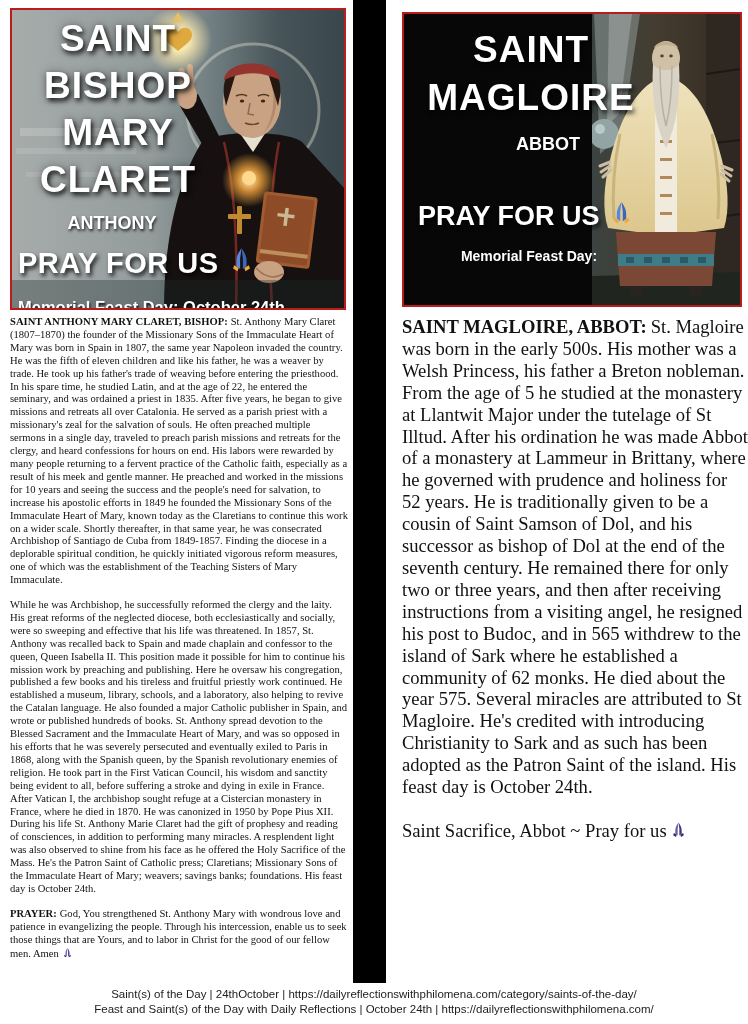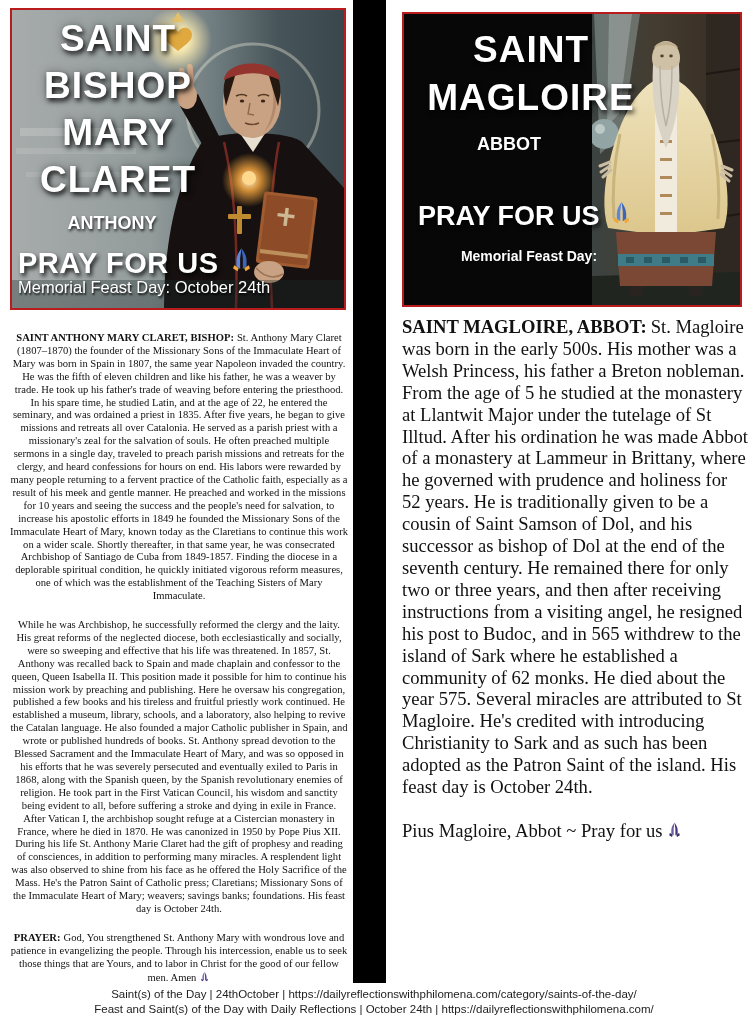--- a/index.html
+++ b/index.html
@@ -19,39 +19,39 @@
 
   .lc-band{position:absolute;left:0;right:0;bottom:0;height:28px;background:rgba(30,42,44,0.35);}
   .lc-title{position:absolute;top:5px;left:0;width:212px;text-align:center;font-weight:bold;
             font-size:37px;line-height:47px;letter-spacing:1px;
             text-shadow:2px 3px 5px rgba(0,0,0,0.85),0 0 10px rgba(0,0,0,0.35);}
   .lc-sub{position:absolute;top:203px;left:0;width:200px;text-align:center;font-weight:bold;
           font-size:18px;text-shadow:1px 2px 3px rgba(0,0,0,0.8);}
   .lc-pray{position:absolute;top:236px;left:6px;display:flex;align-items:center;gap:9px;
            font-size:29px;font-weight:bold;letter-spacing:0.5px;
            text-shadow:2px 3px 4px rgba(0,0,0,0.85);}
-  .lc-feast{position:absolute;top:268px;left:6px;font-size:16.5px;font-weight:normal;
+  .lc-feast{position:absolute;top:288px;left:6px;font-size:16.5px;font-weight:bold;
             text-shadow:1px 2px 2px rgba(0,0,0,0.9);}
 
   .rc-title{position:absolute;top:12px;left:0;width:254px;text-align:center;font-weight:bold;
             font-size:37px;line-height:48px;letter-spacing:1px;
             text-shadow:2px 3px 5px rgba(0,0,0,0.8);}
   .rc-sub{position:absolute;top:120px;left:0;width:210px;text-align:center;font-weight:bold;
-          font-size:18px;}
+          font-size:18px;padding-left:39px;}
   .rc-pray{position:absolute;top:186px;left:14px;display:flex;align-items:center;gap:9px;
            font-size:27px;font-weight:bold;text-shadow:2px 3px 4px rgba(0,0,0,0.7);}
   .rc-feast{position:absolute;top:231px;left:10px;width:230px;text-align:center;font-weight:bold;
             font-size:14px;line-height:23px;}
 
   .hands{flex:0 0 auto;}
 
   
   .article-left{position:absolute;left:10px;top:316px;width:338px;
                 font-size:10.6px;line-height:12.9px;color:#111111;}
-  .article-left p{margin:16px 0 12px 0;text-align:center;}
+  .article-left p{margin:0 0 12px 0;}
   .article-left b{margin-right:3px;}
 
   .article-right{position:absolute;left:402px;top:316px;width:346px;
                  font-size:18.6px;line-height:21.9px;color:#111111;}
   .article-right p{margin:0 0 22px 0;}
   .article-right b{margin-right:4px;}
   .closing{white-space:nowrap;}
 
   .hands-mini{display:inline-block;vertical-align:-1px;margin-left:3px;}
 
@@ -243,21 +243,21 @@
     <p><b>PRAYER:</b><span>God, You strengthened St. Anthony Mary with wondrous love and patience in evangelizing the people. Through his intercession, enable us to seek those things that are Yours, and to labor in Christ for the good of our fellow men. Amen</span><span class="hands-mini"><svg width="11" height="11" viewBox="0 0 24 24">
             <path d="M12 2 C10 5 7.5 8.5 7.5 13 L7.5 18 L10.8 20.5 L10.8 11 Z" fill="#7a68b8"></path>
             <path d="M12 2 C14 5 16.5 8.5 16.5 13 L16.5 18 L13.2 20.5 L13.2 11 Z" fill="#544092"></path>
             <path d="M5.5 17 L9.5 19.5 L8.5 22.5 L4.5 20 Z" fill="#42307a"></path>
             <path d="M18.5 17 L14.5 19.5 L15.5 22.5 L19.5 20 Z" fill="#42307a"></path>
           </svg></span></p>
   </article>
 
   <article class="article-right">
     <p><b>SAINT MAGLOIRE, ABBOT:</b><span>St. Magloire was born in the early 500s. His mother was a Welsh Princess, his father a Breton nobleman. From the age of 5 he studied at the monastery at Llantwit Major under the tutelage of St Illtud. After his ordination he was made Abbot of a monastery at Lammeur in Brittany, where he governed with prudence and holiness for 52 years. He is traditionally given to be a cousin of Saint Samson of Dol, and his successor as bishop of Dol at the end of the seventh century. He remained there for only two or three years, and then after receiving instructions from a visiting angel, he resigned his post to Budoc, and in 565 withdrew to the island of Sark where he established a community of 62 monks. He died about the year 575. Several miracles are attributed to St Magloire. He's credited with introducing Christianity to Sark and as such has been adopted as the Patron Saint of the island. His feast day is October 24th.</span></p>
-    <p class="closing"><span>Pius Magloire, Abbot ~ Pray for us</span><span class="hands-mini"><svg width="17" height="17" viewBox="0 0 24 24">
+    <p class="closing"><span>Saint Sacrifice, Abbot ~ Pray for us</span><span class="hands-mini"><svg width="17" height="17" viewBox="0 0 24 24">
             <path d="M12 2 C10 5 7.5 8.5 7.5 13 L7.5 18 L10.8 20.5 L10.8 11 Z" fill="#6a5aa0"></path>
             <path d="M12 2 C14 5 16.5 8.5 16.5 13 L16.5 18 L13.2 20.5 L13.2 11 Z" fill="#473580"></path>
             <path d="M5.5 17 L9.5 19.5 L8.5 22.5 L4.5 20 Z" fill="#382968"></path>
             <path d="M18.5 17 L14.5 19.5 L15.5 22.5 L19.5 20 Z" fill="#382968"></path>
           </svg></span></p>
   </article>
 
   <footer class="footer">
     <div>Saint(s) of the Day | 24thOctober  | https://dailyreflectionswithphilomena.com/category/saints-of-the-day/</div>
     <div>Feast and Saint(s) of the Day with Daily Reflections | October 24th | https://dailyreflectionswithphilomena.com/</div>

